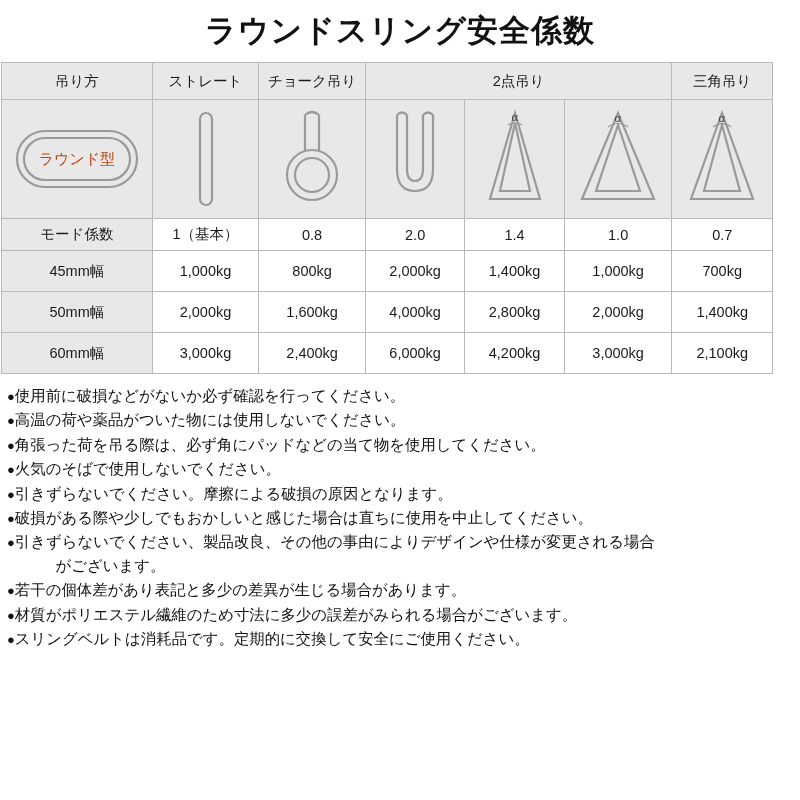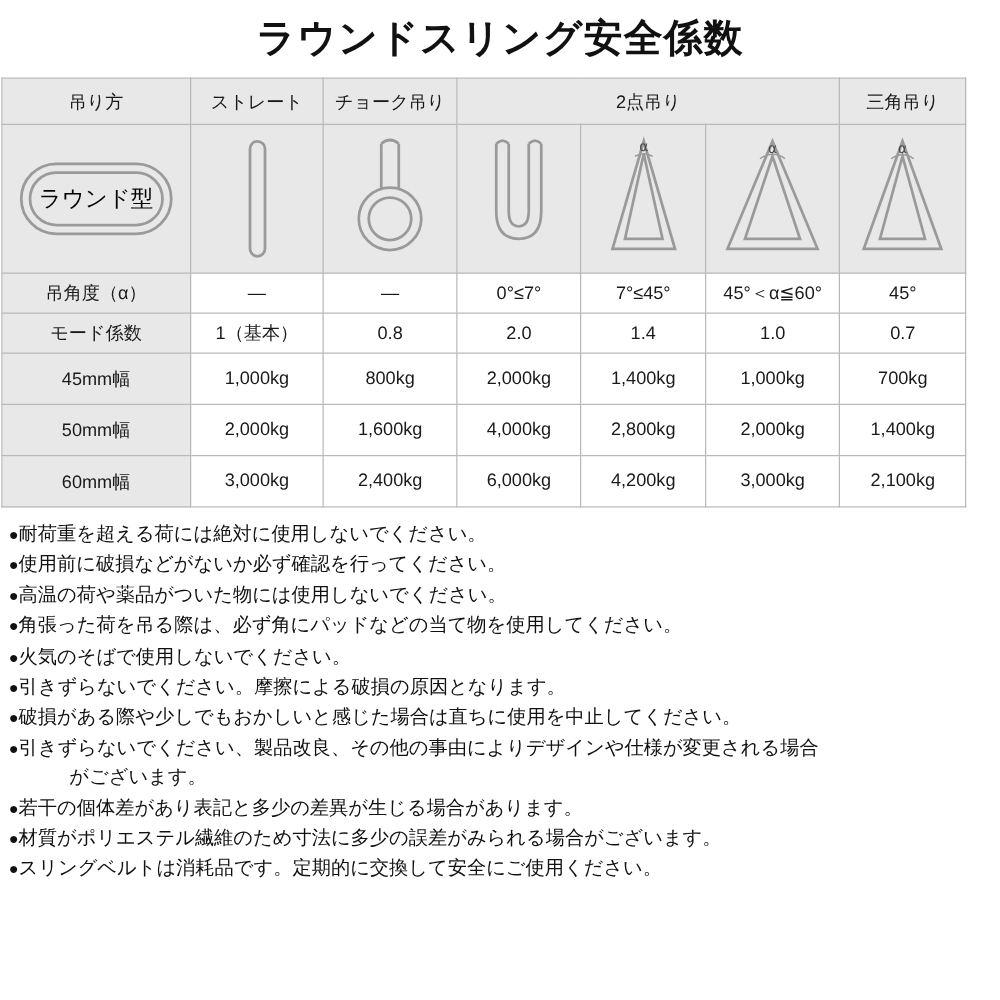--- a/index.html
+++ b/index.html
@@ -72,22 +72,22 @@
 
   .shape-wrap {
     width: 100%;
     height: 118px;
     display: flex;
     align-items: center;
     justify-content: center;
   }
   .round-label {
     position: absolute;
-    font-size: 18px;
-    color: #000000;
+    font-size: 15px;
+    color: #c2410c;
   }
   .round-cell-inner {
     position: relative;
     width: 100%;
     height: 118px;
     display: flex;
     align-items: center;
     justify-content: center;
   }
   ul.notes {
@@ -217,29 +217,20 @@
                 <path d="M45 6 L14 92 L76 92 Z"></path>
                 <path d="M45 18 L27 84 L63 84 Z"></path>
                 <path d="M36 20 a14 14 0 0 1 18 0" stroke-width="1.2"></path>
               </g>
               <text x="45" y="15" font-size="11" fill="#4a4a4a" text-anchor="middle" font-family="DejaVu Sans, sans-serif">α</text>
             </svg>
           </div>
         </td>
       </tr>
 
-      <tr class="row-h">
-        <td class="lbl">吊角度（α）</td>
-        <td class="val-cell">—</td>
-        <td class="val-cell">—</td>
-        <td class="val-cell small-ang">0°≤7°</td>
-        <td class="val-cell small-ang">7°≤45°</td>
-        <td class="val-cell small-ang">45°＜α≦60°</td>
-        <td class="val-cell small-ang">45°</td>
-      </tr>
 
       <tr class="row-h">
         <td class="lbl">モード係数</td>
         <td class="val-cell">1（基本）</td>
         <td class="val-cell">0.8</td>
         <td class="val-cell">2.0</td>
         <td class="val-cell">1.4</td>
         <td class="val-cell">1.0</td>
         <td class="val-cell">0.7</td>
       </tr>
@@ -270,21 +261,20 @@
         <td class="val-cell">2,400kg</td>
         <td class="val-cell">6,000kg</td>
         <td class="val-cell">4,200kg</td>
         <td class="val-cell">3,000kg</td>
         <td class="val-cell">2,100kg</td>
       </tr>
     </tbody>
   </table>
 
   <ul class="notes">
-    <li><span class="bullet">●</span><span>耐荷重を超える荷には絶対に使用しないでください。</span></li>
     <li><span class="bullet">●</span><span>使用前に破損などがないか必ず確認を行ってください。</span></li>
     <li><span class="bullet">●</span><span>高温の荷や薬品がついた物には使用しないでください。</span></li>
     <li><span class="bullet">●</span><span>角張った荷を吊る際は、必ず角にパッドなどの当て物を使用してください。</span></li>
     <li><span class="bullet">●</span><span>火気のそばで使用しないでください。</span></li>
     <li><span class="bullet">●</span><span>引きずらないでください。摩擦による破損の原因となります。</span></li>
     <li><span class="bullet">●</span><span>破損がある際や少しでもおかしいと感じた場合は直ちに使用を中止してください。</span></li>
     <li><span class="bullet">●</span><span>引きずらないでください、製品改良、その他の事由によりデザインや仕様が変更される場合</span><span class="indent-cont">がございます。</span></li>
     <li><span class="bullet">●</span><span>若干の個体差があり表記と多少の差異が生じる場合があります。</span></li>
     <li><span class="bullet">●</span><span>材質がポリエステル繊維のため寸法に多少の誤差がみられる場合がございます。</span></li>
     <li><span class="bullet">●</span><span>スリングベルトは消耗品です。定期的に交換して安全にご使用ください。</span></li>

